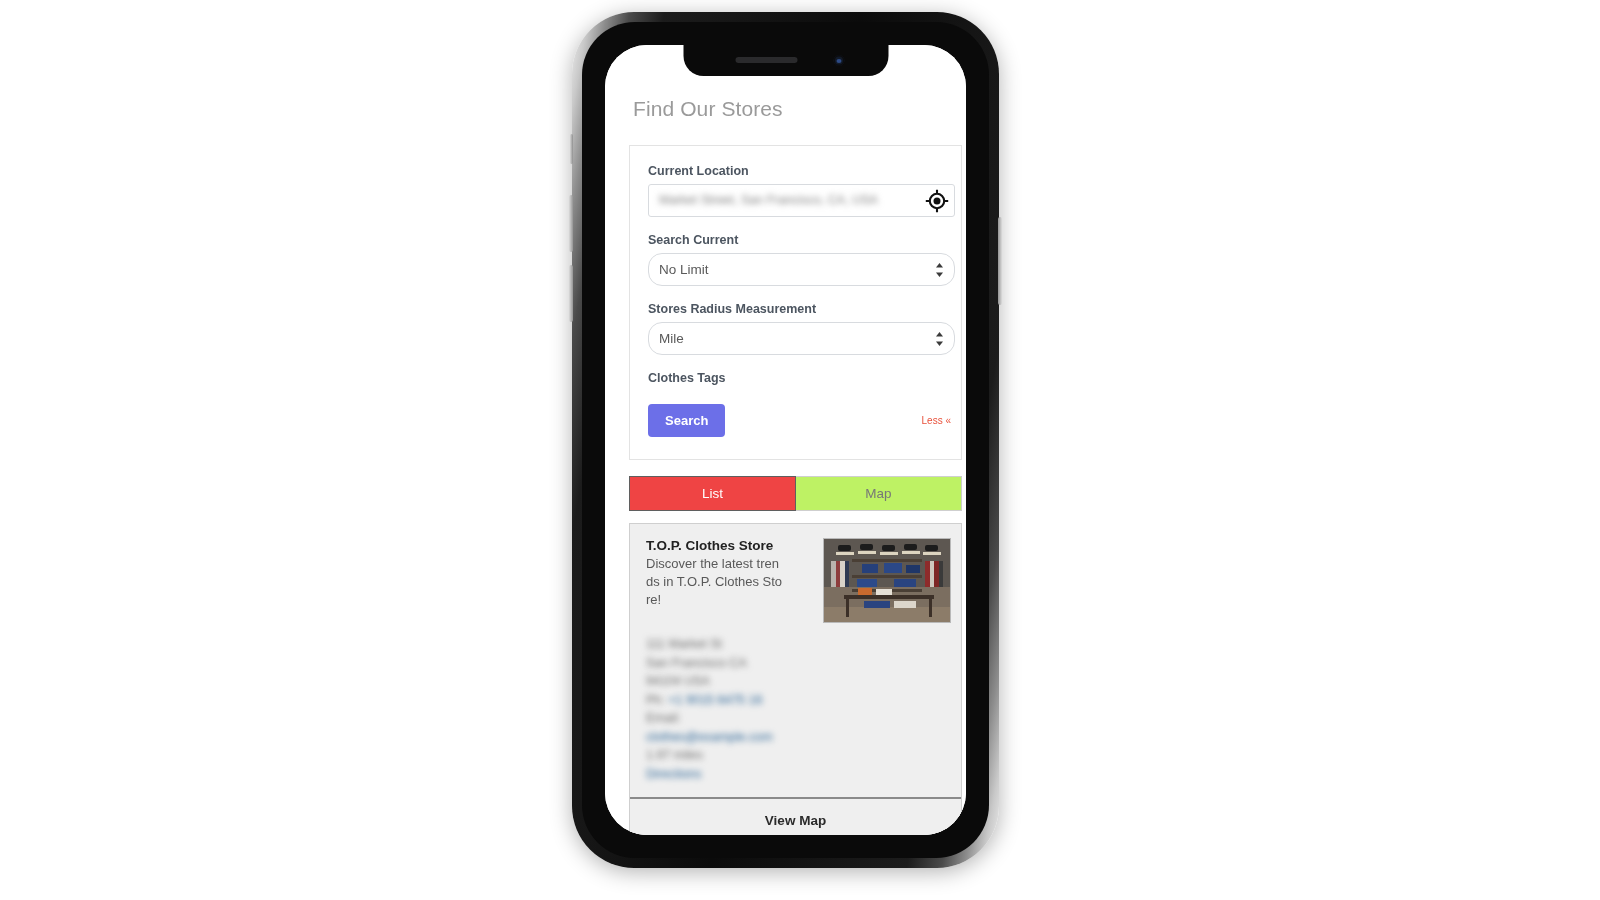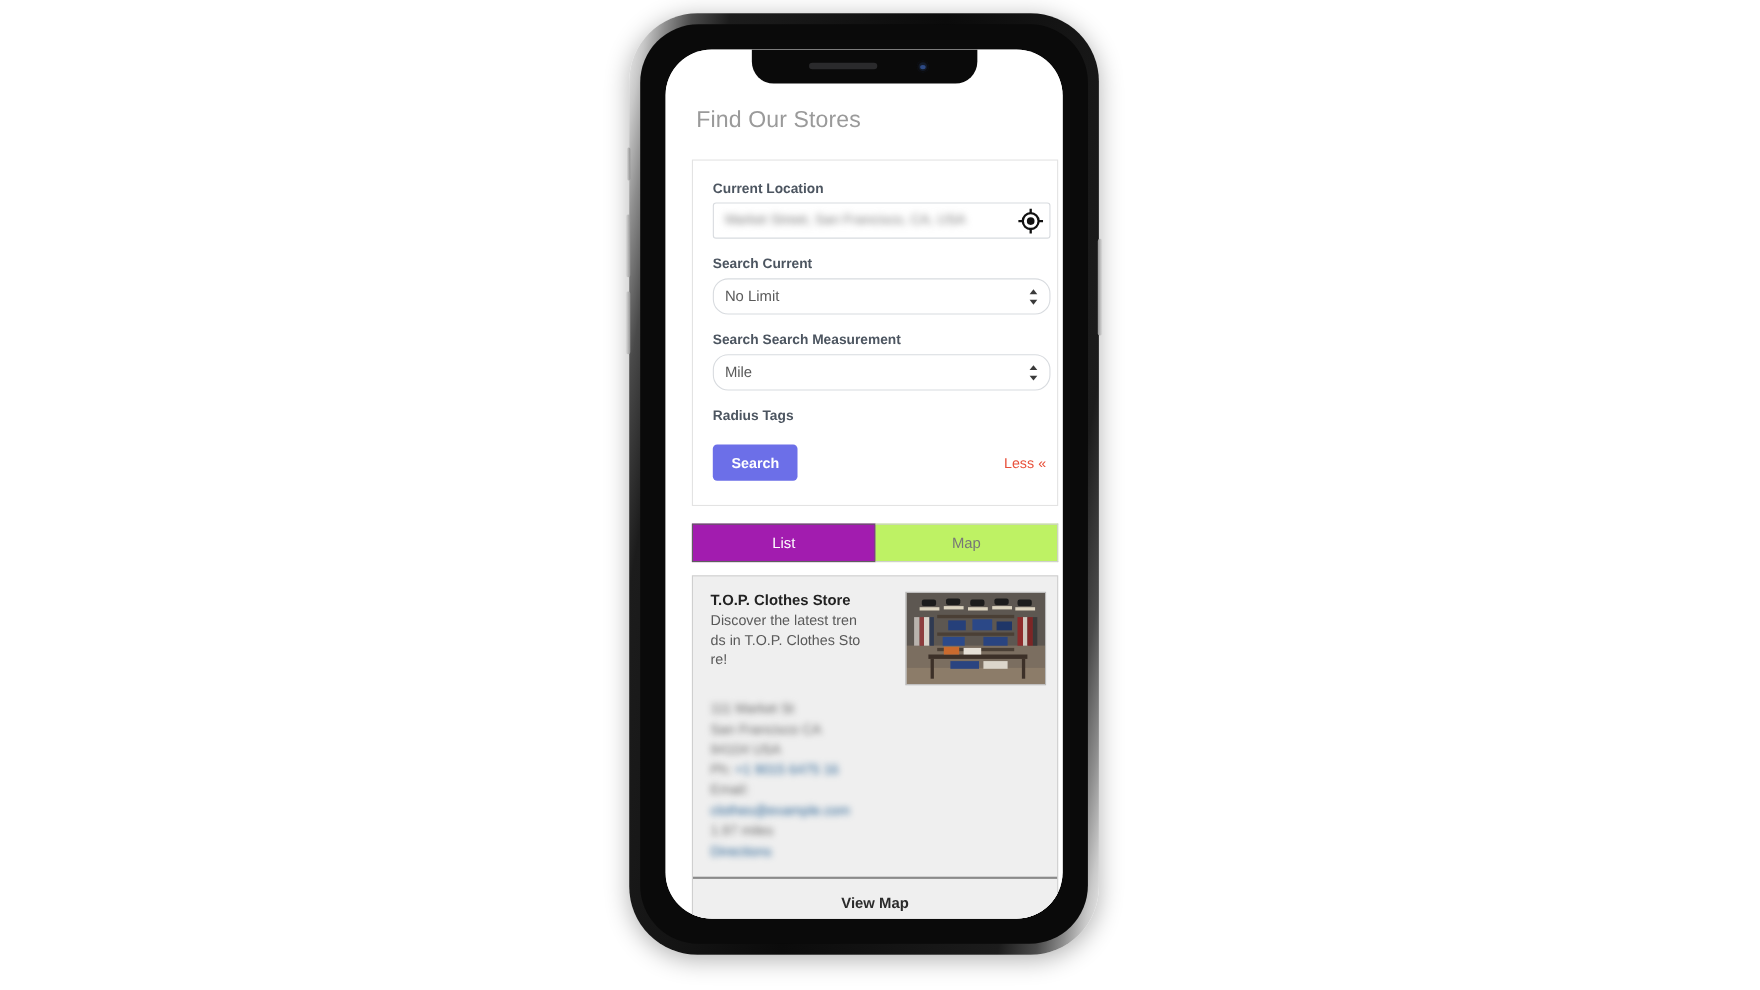--- a/index.html
+++ b/index.html
@@ -274,21 +274,21 @@
     color: #ffffff;
     border: none;
     border-radius: 4px;
     font-size: 13px;
     font-weight: bold;
     padding: 9px 17px;
     cursor: pointer;
     font-family: "Liberation Sans", sans-serif;
   }
   .less-link {
-    font-size: 13px;
+    font-size: 10px;
     color: #e8503a;
     text-decoration: none;
     cursor: pointer;
     margin-right: 4px;
   }
 
   
   .tabs {
     display: flex;
     margin: 16px 24px 0 24px;
@@ -296,21 +296,21 @@
   .tab {
     flex: 1;
     text-align: center;
     font-size: 13.5px;
     padding: 9px 0;
     border: 1px solid #cfcfcf;
     cursor: pointer;
     box-sizing: border-box;
   }
   .tab.active {
-    background: #a21caf;
+    background: #ef4444;
     color: #ffffff;
     border-color: #5f5f5f;
   }
   .tab.inactive {
     background: #bef264;
     color: #777777;
     border-left: none;
   }
 
   
@@ -417,34 +417,34 @@
                 <option>No Limit</option>
               </select>
               <span class="select-arrows">
                 <svg width="9" height="16" viewBox="0 0 9 16">
                   <path d="M4.5 1 L8 5.4 L1 5.4 Z" fill="#3a3a3a"></path>
                   <path d="M4.5 15 L8 10.6 L1 10.6 Z" fill="#3a3a3a"></path>
                 </svg>
               </span>
             </div>
 
-            <div class="field-label spaced">Search Search Measurement</div>
+            <div class="field-label spaced">Stores Radius Measurement</div>
             <div class="select-box">
               <select>
                 <option>Mile</option>
               </select>
               <span class="select-arrows">
                 <svg width="9" height="16" viewBox="0 0 9 16">
                   <path d="M4.5 1 L8 5.4 L1 5.4 Z" fill="#3a3a3a"></path>
                   <path d="M4.5 15 L8 10.6 L1 10.6 Z" fill="#3a3a3a"></path>
                 </svg>
               </span>
             </div>
 
-            <div class="field-label spaced">Radius Tags</div>
+            <div class="field-label spaced">Clothes Tags</div>
 
             <div class="action-row">
               <button class="search-btn">Search</button>
               <a class="less-link">Less «</a>
             </div>
           </div>
 
           <div class="tabs">
             <div class="tab active">List</div>
             <div class="tab inactive">Map</div>

